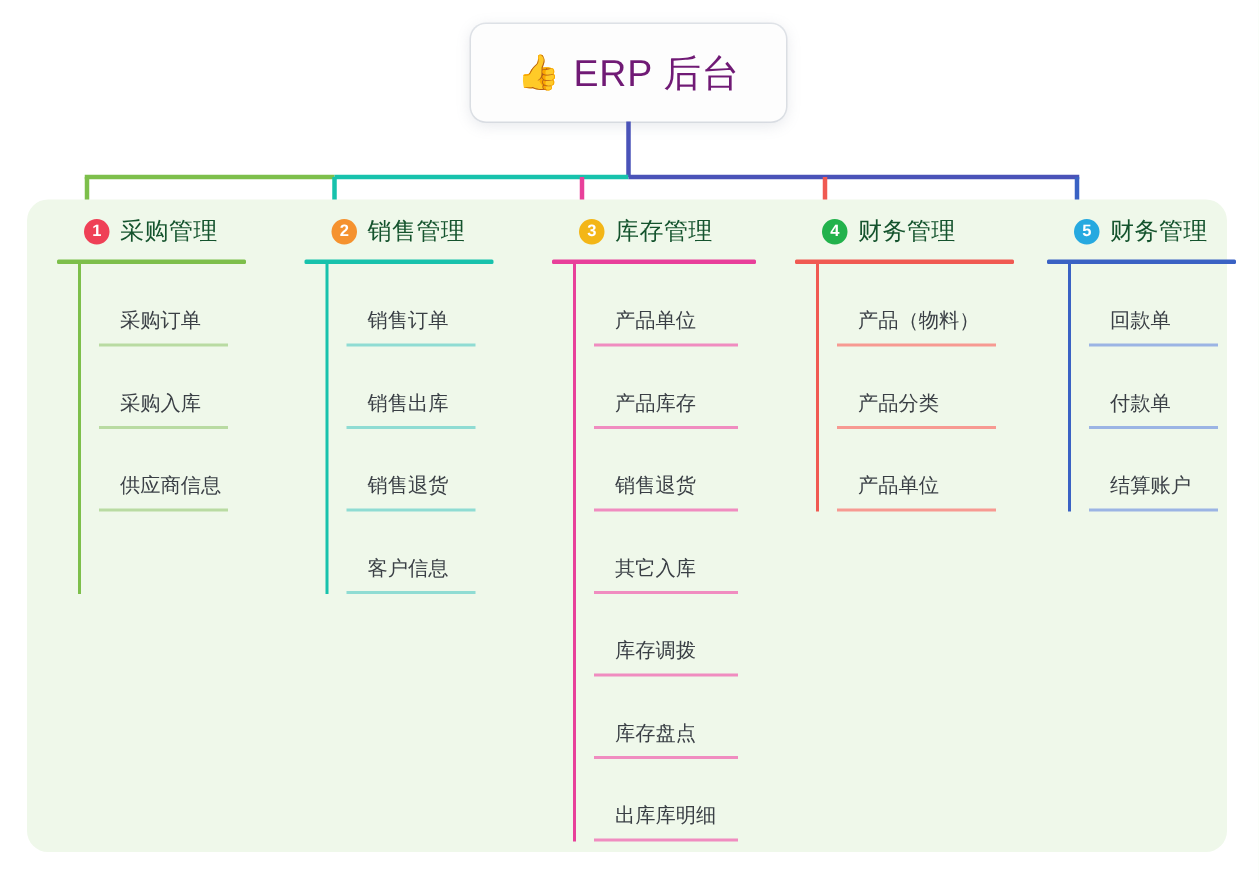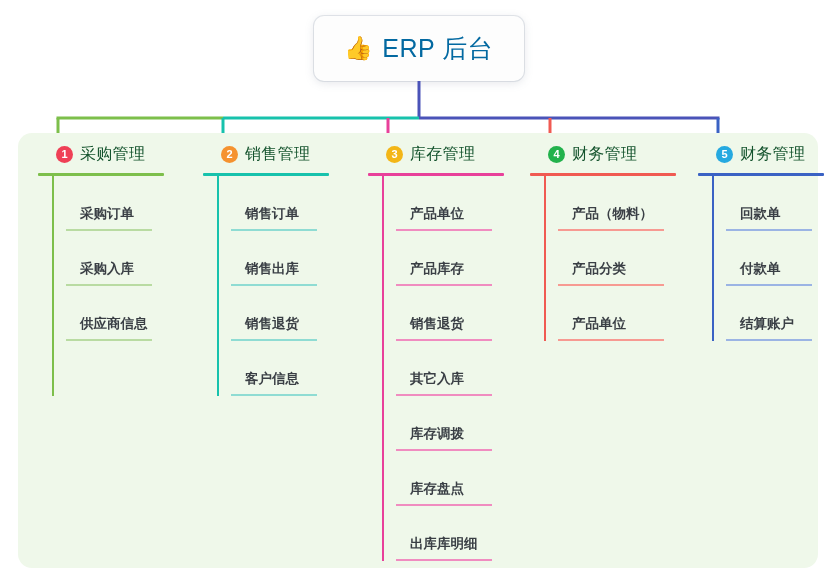--- a/index.html
+++ b/index.html
@@ -38,21 +38,21 @@
     gap: 9px;
     box-sizing: border-box;
   }
   .root-emoji {
     font-size: 23px;
     line-height: 1;
     display: inline-block;
   }
   .root-title {
     font-size: 25px;
-    color: #0369a1;
+    color: #701a75;
     letter-spacing: 0.5px;
     white-space: nowrap;
   }
 
   
   #connectors {
     position: absolute;
     left: 0;
     top: 0;
     width: 839px;
@@ -124,21 +124,20 @@
     position: absolute;
     left: 14px;
     top: 0;
     width: 2px;
   }
   .leaf {
     position: relative;
     margin-left: 14px;
     height: 55px;
     box-sizing: border-box;
-    font-weight: bold;
   }
   .leaf-text {
     position: absolute;
     left: 14px;
     bottom: 8px;
     font-size: 13.5px;
     color: #3a3f45;
     white-space: nowrap;
   }
   .leaf-rule {

